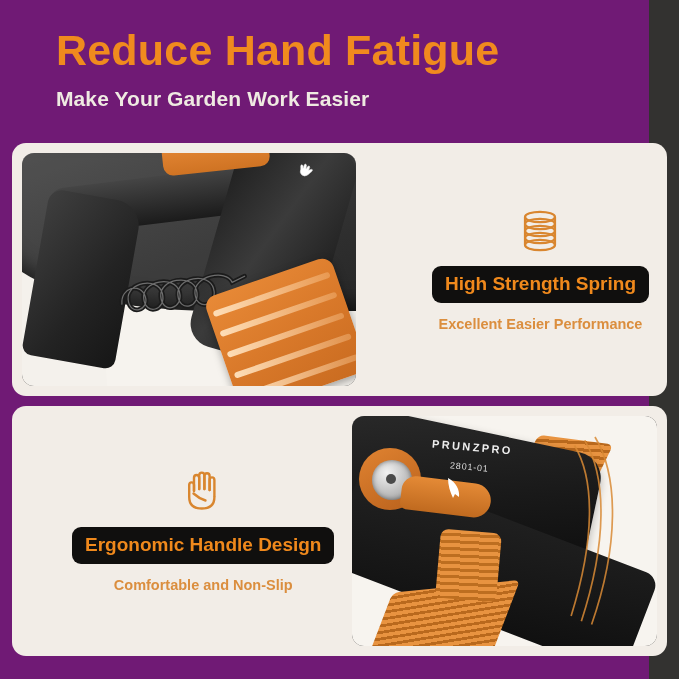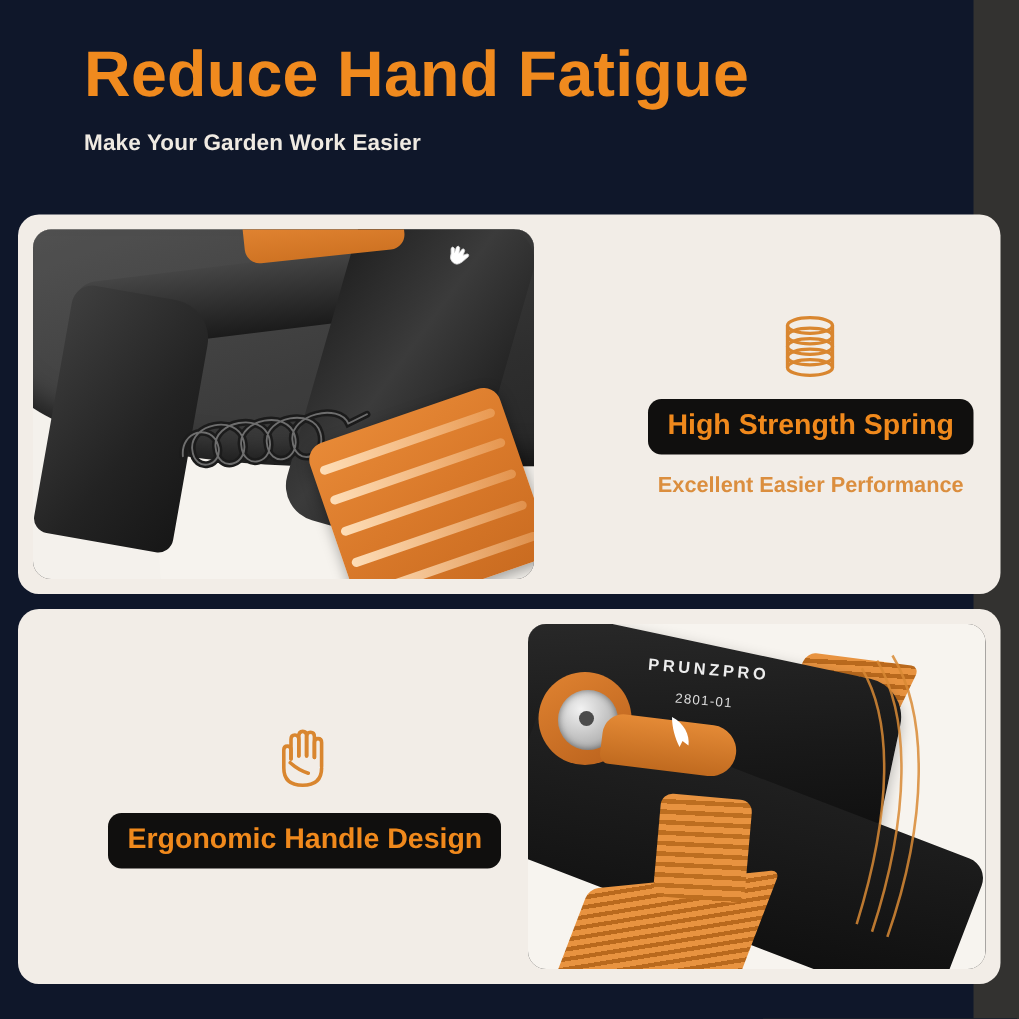--- a/index.html
+++ b/index.html
@@ -2,30 +2,30 @@
 <html><head>
 <meta charset="utf-8">
 <style>
   html,body{margin:0;padding:0;}
   body{
     width:679px;height:679px;overflow:hidden;
     background:#333230;
     font-family:"Liberation Sans", sans-serif;
     -webkit-font-smoothing:antialiased;
   }
-  .poster{position:relative;width:649px;height:679px;background:#0f172a;}
+  .poster{position:relative;width:649px;height:679px;background:#701a75;}
 
   
   .header{padding:28px 0 0 56px;}
   .title{
     font-size:43px;font-weight:bold;color:#F08A1E;
     letter-spacing:.2px;line-height:1.05;white-space:nowrap;
   }
   .subtitle{
-    margin-top:14px;font-size:15px;font-weight:bold;color:#EFEAE2;
+    margin-top:14px;font-size:21px;font-weight:bold;color:#EFEAE2;
     letter-spacing:.1px;white-space:nowrap;
   }
 
   
   .card{
     position:absolute;left:12px;width:655px;
     background:#F2EDE7;border-radius:14px;overflow:hidden;
   }
   #card-spring{top:143px;height:253px;}
   #card-handle{top:406px;height:250px;}
@@ -256,18 +256,19 @@
             <path d="M13 22 L13 9 Q13 6 15.6 6 Q18.2 6 18.2 9 L18.2 20"></path>
             <path d="M18.2 20 L18.2 6.5 Q18.2 3.6 20.8 3.6 Q23.4 3.6 23.4 6.5 L23.4 20"></path>
             <path d="M23.4 20 L23.4 7 Q23.4 4.2 26 4.2 Q28.6 4.2 28.6 7 L28.6 21"></path>
             <path d="M28.6 21 L28.6 11 Q28.6 8.4 31 8.4 Q33.4 8.4 33.4 11 L33.4 27"></path>
             <path d="M13 22 L13 16 Q13 13.4 10.6 13.4 Q8.2 13.4 8.2 16 L8.2 28
                      Q8.2 39.5 20.8 39.5 Q33.4 39.5 33.4 28"></path>
             <path d="M12.5 24.5 Q18 29.5 24.5 31.5"></path>
           </g>
         </svg>
         <div class="pill">Ergonomic Handle Design</div>
+        <div class="cap">Comfortable and Non-Slip</div>
       </div>
 
     </div>
   </div>
 
 </div>
 
 </body></html>

